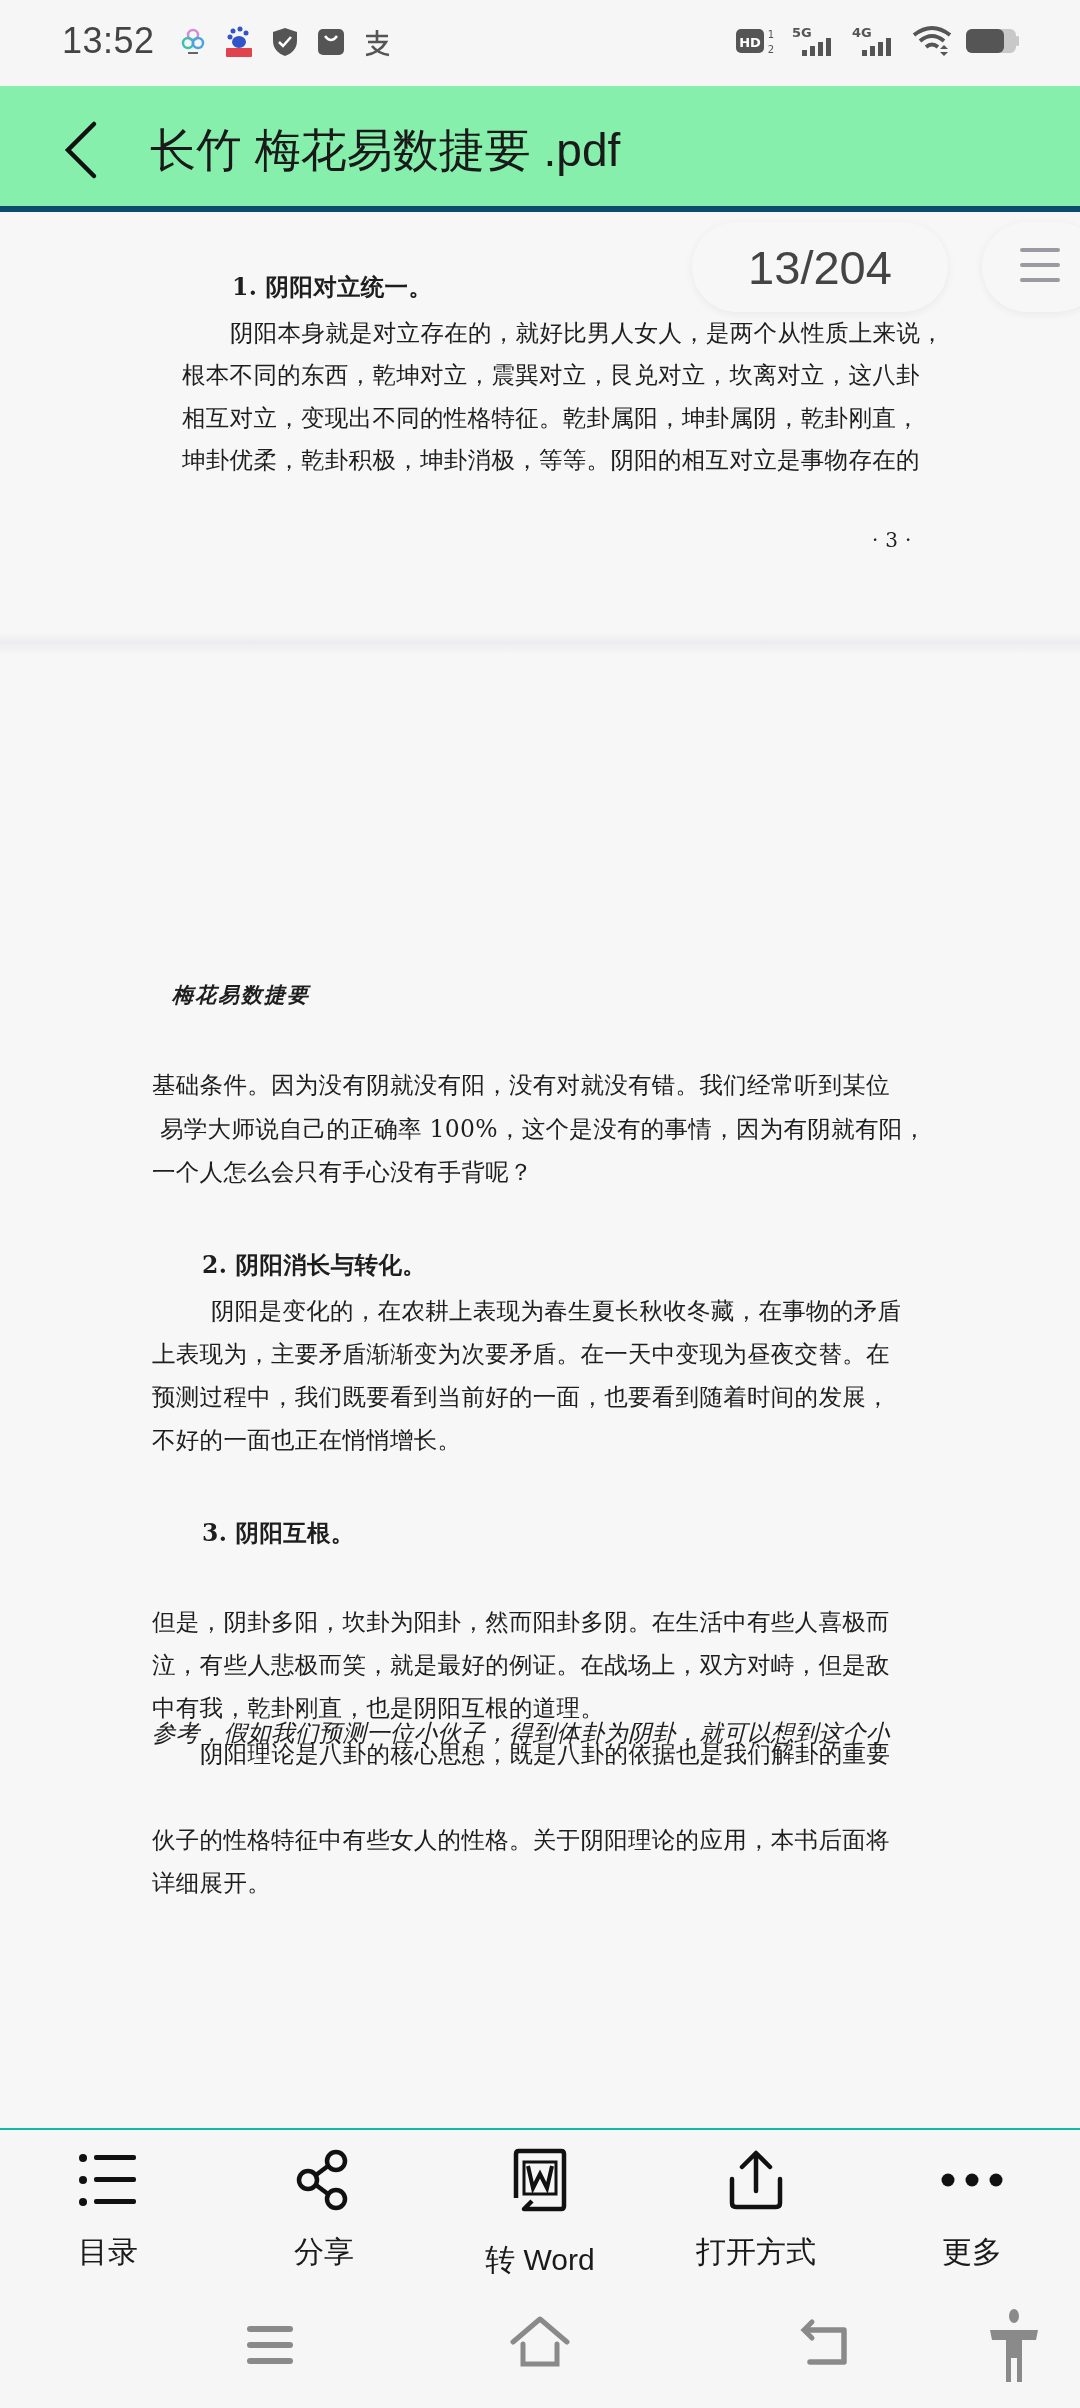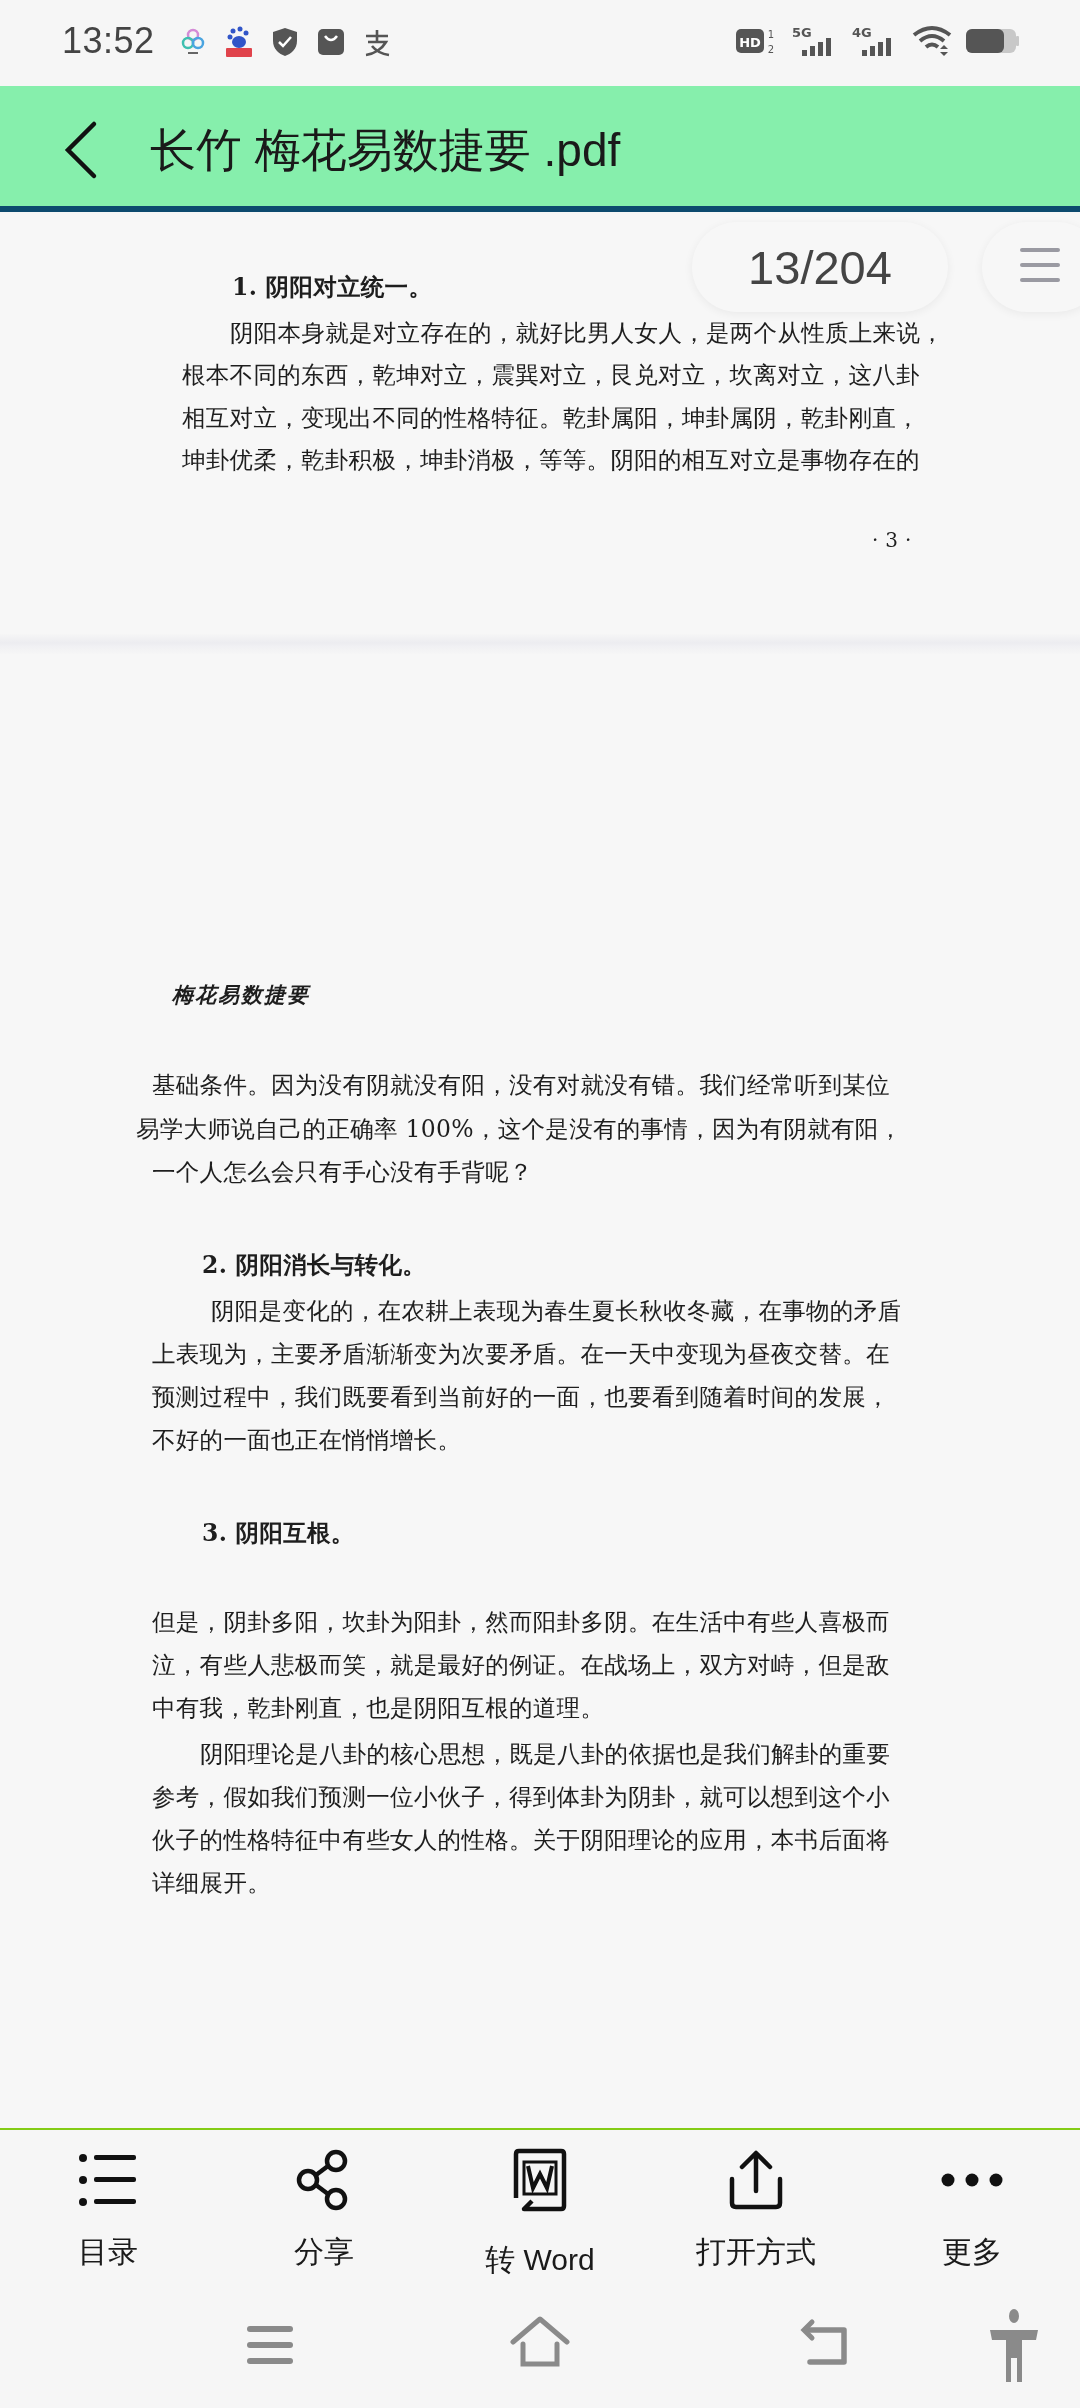--- a/index.html
+++ b/index.html
@@ -35,21 +35,21 @@
   .running-head { font-family: "DejaVu Serif", serif; font-weight: bold; font-size: 21px; letter-spacing: 2px; }
   .page-num { font-size: 20px; }
 
   
   .page-indicator { position: absolute; left: 692px; top: 222px; width: 256px; height: 90px; border-radius: 45px; background: #f7f7f7; box-shadow: 0 2px 10px rgba(0,0,0,0.06); display: flex; align-items: center; justify-content: center; font-family: "Liberation Sans", sans-serif; font-size: 47px; color: #444; }
   .outline-btn { position: absolute; left: 982px; top: 222px; width: 120px; height: 90px; border-radius: 45px; background: #f7f7f7; box-shadow: 0 2px 10px rgba(0,0,0,0.06); }
   .outline-btn .lines { position: absolute; left: 38px; top: 26px; width: 40px; }
   .outline-btn .lines span { display: block; height: 4px; background: #9a9aa2; border-radius: 2px; margin-bottom: 11px; }
 
   
-  .toolbar { position: absolute; left: 0; top: 2128px; width: 1080px; height: 150px; border-top: 2px solid #84cc16; background: #f6f6f6; }
+  .toolbar { position: absolute; left: 0; top: 2128px; width: 1080px; height: 150px; border-top: 2px solid #14b8a6; background: #f6f6f6; }
   .tool { position: absolute; top: 18px; width: 180px; height: 130px; display: flex; flex-direction: column; align-items: center; }
   .tool .ticon { width: 64px; height: 64px; display: flex; align-items: center; justify-content: center; }
   .tool .tlabel { margin-top: 20px; font-family: "Liberation Sans", sans-serif; font-size: 30px; color: #1a1a1a; }
 
   
   .navbar { position: absolute; left: 0; top: 2280px; width: 1080px; height: 128px; }
   .nav { position: absolute; top: 36px; width: 60px; height: 60px; }
 </style>
 </head>
 <body>
@@ -158,36 +158,36 @@
       <div class="ptext" style="left:182px; top:235px;">坤卦优柔，乾卦积极，坤卦消极，等等。阴阳的相互对立是事物存在的</div>
       <div class="ptext page-num" style="left:872px; top:316px;">· 3 ·</div>
     </div>
 
     <div class="page-sep"></div>
 
     <div class="page page2">
       <div class="ptext running-head" style="left:172px; top:330px;font-style:italic;">梅花易数捷要</div>
 
       <div class="ptext" style="left:152px; top:420px;">基础条件。因为没有阴就没有阳，没有对就没有错。我们经常听到某位</div>
-      <div class="ptext" style="left:136px; top:464px;text-align:center;">易学大师说自己的正确率 100%，这个是没有的事情，因为有阴就有阳，</div>
+      <div class="ptext" style="left:160px; top:464px;text-align:center;">易学大师说自己的正确率 100%，这个是没有的事情，因为有阴就有阳，</div>
       <div class="ptext" style="left:152px; top:507px;">一个人怎么会只有手心没有手背呢？</div>
 
       <div class="ptext heading" style="left:202px; top:600px;">2. 阴阳消长与转化。</div>
       <div class="ptext" style="left:200px; top:646px;margin-left:11px;">阴阳是变化的，在农耕上表现为春生夏长秋收冬藏，在事物的矛盾</div>
       <div class="ptext" style="left:152px; top:689px;">上表现为，主要矛盾渐渐变为次要矛盾。在一天中变现为昼夜交替。在</div>
       <div class="ptext" style="left:152px; top:732px;">预测过程中，我们既要看到当前好的一面，也要看到随着时间的发展，</div>
       <div class="ptext" style="left:152px; top:775px;">不好的一面也正在悄悄增长。</div>
 
       <div class="ptext heading" style="left:202px; top:868px;">3. 阴阳互根。</div>
       <div class="ptext" style="left:152px; top:957px;">但是，阴卦多阳，坎卦为阳卦，然而阳卦多阴。在生活中有些人喜极而</div>
       <div class="ptext" style="left:152px; top:1000px;">泣，有些人悲极而笑，就是最好的例证。在战场上，双方对峙，但是敌</div>
       <div class="ptext" style="left:152px; top:1043px;">中有我，乾卦刚直，也是阴阳互根的道理。</div>
 
       <div class="ptext" style="left:200px; top:1089px;">阴阳理论是八卦的核心思想，既是八卦的依据也是我们解卦的重要</div>
-      <div class="ptext" style="left:152px; top:1132px;">参考，假如我们预测一位小伙子，得到体卦为阴卦，就可以想到这个小</div>
+      <div class="ptext" style="left:152px; top:1068px;font-style:italic;">参考，假如我们预测一位小伙子，得到体卦为阴卦，就可以想到这个小</div>
       <div class="ptext" style="left:152px; top:1175px;">伙子的性格特征中有些女人的性格。关于阴阳理论的应用，本书后面将</div>
       <div class="ptext" style="left:152px; top:1218px;">详细展开。</div>
     </div>
   </div>
 
   <div class="page-indicator">13/204</div>
   <div class="outline-btn">
     <div class="lines">
         <span></span>
         <span></span>

